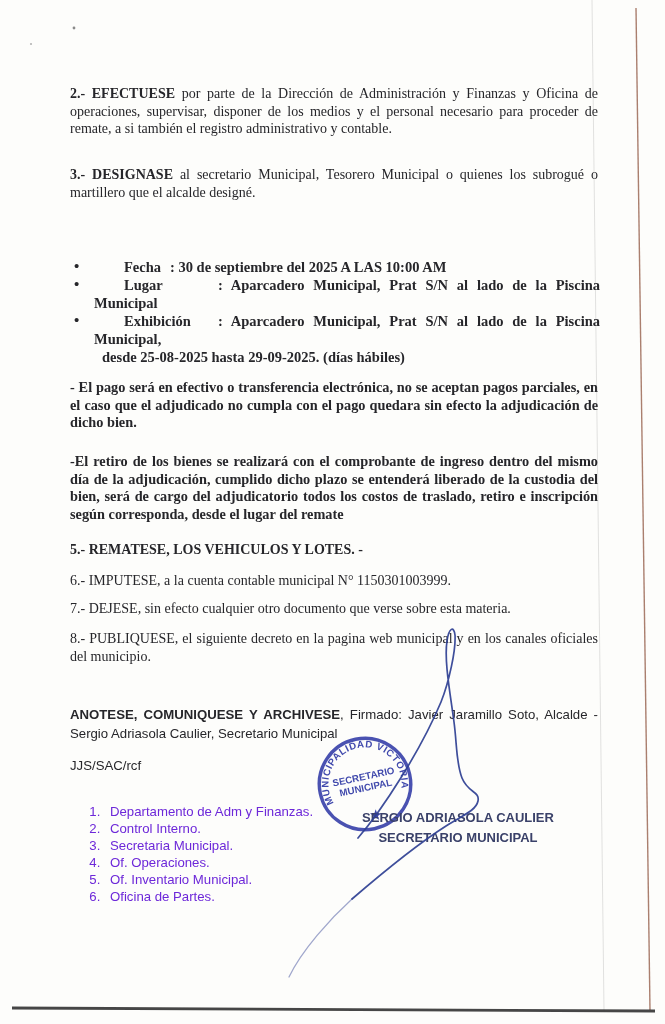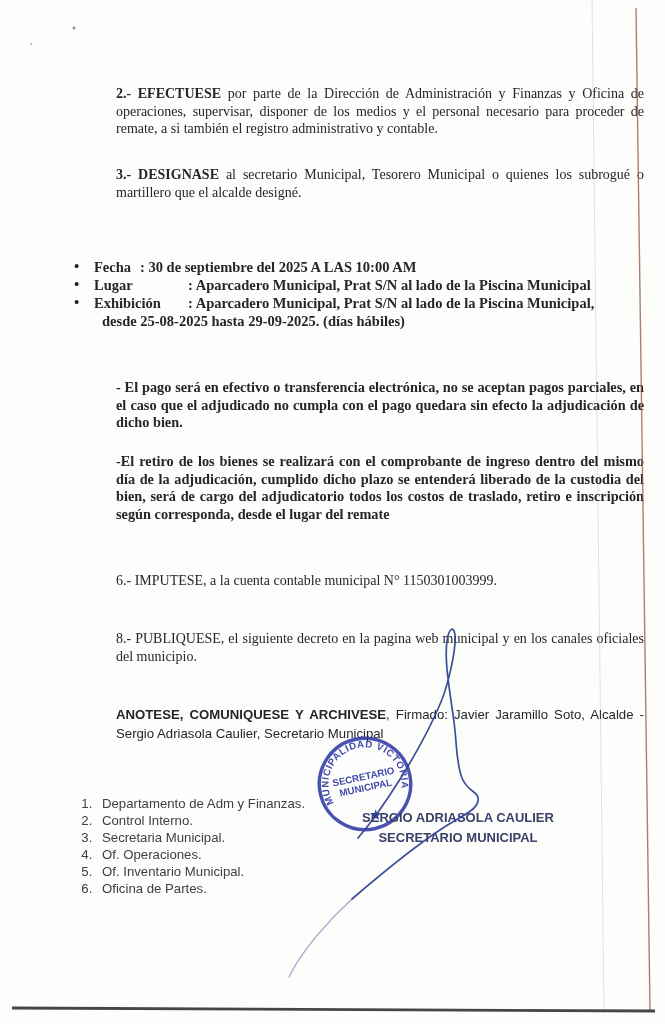--- a/index.html
+++ b/index.html
@@ -6,39 +6,39 @@
   body{
     width:665px;height:1024px;position:relative;overflow:hidden;
     background:#fdfdfb;
     font-family:"Liberation Serif", serif;
     color:#26262a;
     -webkit-font-smoothing:antialiased;
   }
   .page{position:absolute;inset:0;}
   .blk{
     position:absolute;left:70px;width:528px;
-    font-size:14px;line-height:17.6px;text-align:justify;margin-left:46px;
+    font-size:14px;line-height:17.6px;text-align:justify;
   }
   .blk b,.bold{font-weight:bold;}
   .boldblk{font-weight:bold;font-size:14.3px;}
   
   .bullets{position:absolute;left:70px;width:530px;font-weight:bold;font-size:14.5px;line-height:18px;text-align:justify;}
   .b-item{position:relative;padding-left:24px;}
   .b-dot{position:absolute;left:4px;top:-1px;font-size:15px;}
-  .b-label{display:inline-block;}
+  .b-label{display:inline-block;margin-left:30px;}
   .w-fecha{width:46px;}
   .w-wide{width:94px;}
   .b-note{padding-left:8px;text-align:left;}
   
   .sans{font-family:"Liberation Sans", sans-serif;font-size:13.2px;line-height:18.5px;}
   .ref{font-size:13.2px;}
   .dist-title{font-weight:bold;text-decoration:underline;font-size:13.4px;}
   ol.dist{
-    position:absolute;left:70px;width:300px;margin:4px;padding:0 0 0 22px;
-    font-family:"Liberation Sans", sans-serif;font-size:13.2px;line-height:16.9px;color:#404040;
+    position:absolute;left:70px;width:300px;margin:12px;padding:0 0 0 22px;
+    font-family:"Liberation Sans", sans-serif;font-size:13.2px;line-height:16.9px;color:#6d28d9;
   }
   ol.dist li{padding-left:6px;}
   
   .name-block{
     position:absolute;left:358px;top:808px;width:200px;text-align:center;
     font-family:"Liberation Sans", sans-serif;font-weight:bold;font-size:13px;line-height:19.5px;
     color:#3a4169;
   }
   
   .stamp{
@@ -75,27 +75,30 @@
     <div class="b-item">
       <span class="b-dot">•</span><span class="b-label w-wide">Exhibición</span><span>: Aparcadero Municipal, Prat S/N al lado de la Piscina Municipal,</span>
       <div class="b-note">desde 25-08-2025 hasta 29-09-2025. (días hábiles)</div>
     </div>
   </div>
 
   <div class="blk boldblk" style="top:453px">-El retiro de los bienes se realizará con el comprobante de ingreso dentro del mismo día de la adjudicación, cumplido dicho plazo se entenderá liberado de la custodia del bien, será de cargo del adjudicatorio todos los costos de traslado, retiro e inscripción según corresponda, desde el lugar del remate</div>
 
   <div class="blk boldblk" style="top:379px">- El pago será en efectivo o transferencia electrónica, no se aceptan pagos parciales, en el caso que el adjudicado no cumpla con el pago quedara sin efecto la adjudicación de dicho bien.</div>
 
+  <div class="blk" style="top:541px;font-weight:bold;">5.- REMATESE, LOS VEHICULOS Y LOTES. -</div>
   <div class="blk" style="top:572px">6.- IMPUTESE, a la cuenta contable municipal N° 1150301003999.</div>
+  <div class="blk" style="top:600px">7.- DEJESE, sin efecto cualquier otro documento que verse sobre esta materia.</div>
   <div class="blk" style="top:630px">8.- PUBLIQUESE, el siguiente decreto en la pagina web municipal y en los canales oficiales del municipio.</div>
 
   <div class="blk sans" style="top:706px">
     <b>ANOTESE, COMUNIQUESE Y ARCHIVESE</b><span>, Firmado: Javier Jaramillo Soto, Alcalde - Sergio Adriasola Caulier, Secretario Municipal</span>
   </div>
 
+  <div class="blk sans ref" style="top:757px">JJS/SAC/rcf</div>
 
   <ol class="dist" style="top:792px">
     <li>Departamento de Adm y Finanzas.</li>
     <li>Control Interno.</li>
     <li>Secretaria Municipal.</li>
     <li>Of. Operaciones.</li>
     <li>Of. Inventario Municipal.</li>
     <li>Oficina de Partes.</li>
   </ol>
 

